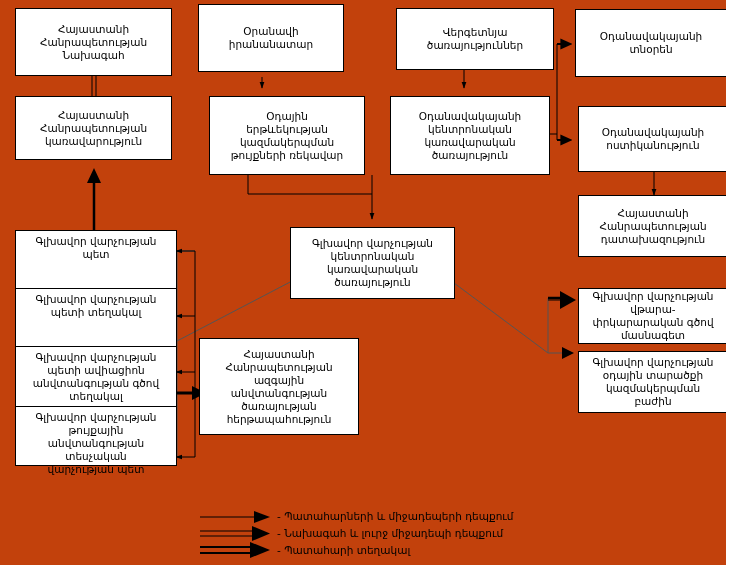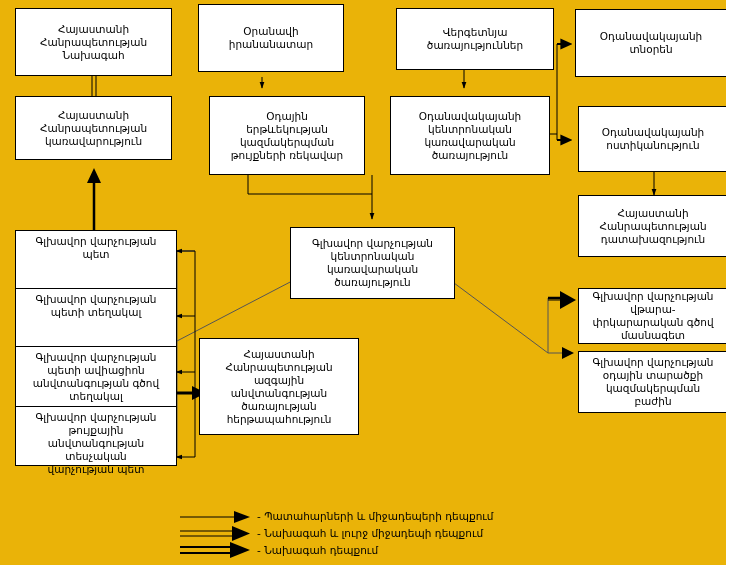--- a/index.html
+++ b/index.html
@@ -8,21 +8,21 @@
     background: #ffffff;
   }
   body {
     font-family: "DejaVu Sans", sans-serif;
     color: #000000;
   }
   #canvas {
     position: relative;
     width: 726px;
     height: 565px;
-    background: #eab308;
+    background: #c2410c;
     overflow: hidden;
   }
   .box {
     position: absolute;
     box-sizing: border-box;
     border: 1px solid #000000;
     background: #ffffff;
     display: flex;
     align-items: center;
     justify-content: center;
@@ -64,21 +64,21 @@
     position: absolute;
     left: 0; top: 0;
     width: 737px;
     height: 565px;
     z-index: 2;
     pointer-events: none;
   }
 
   .legend {
     position: absolute;
-    left: 180px;
+    left: 200px;
     top: 508px;
     width: 420px;
     height: 54px;
     z-index: 6;
   }
   .legend-row {
     position: relative;
     height: 17px;
     display: flex;
     align-items: center;
@@ -281,18 +281,18 @@
     </div>
 
     <div class="legend-row">
       <div class="legend-arrow">
         <svg width="72" height="17" viewBox="0 0 72 17">
           <line x1="0" y1="5" x2="58" y2="5" stroke="#000" stroke-width="2.2"></line>
           <line x1="0" y1="11" x2="58" y2="11" stroke="#000" stroke-width="2.2"></line>
           <path d="M 50 0 L 70 8 L 50 16 z" fill="#000"></path>
         </svg>
       </div>
-      <div class="legend-label">- Նախագահ դեպքում</div>
+      <div class="legend-label">- Պատահարի տեղակալ</div>
     </div>
 
   </div>
 
 </div>
 
 </body></html>

